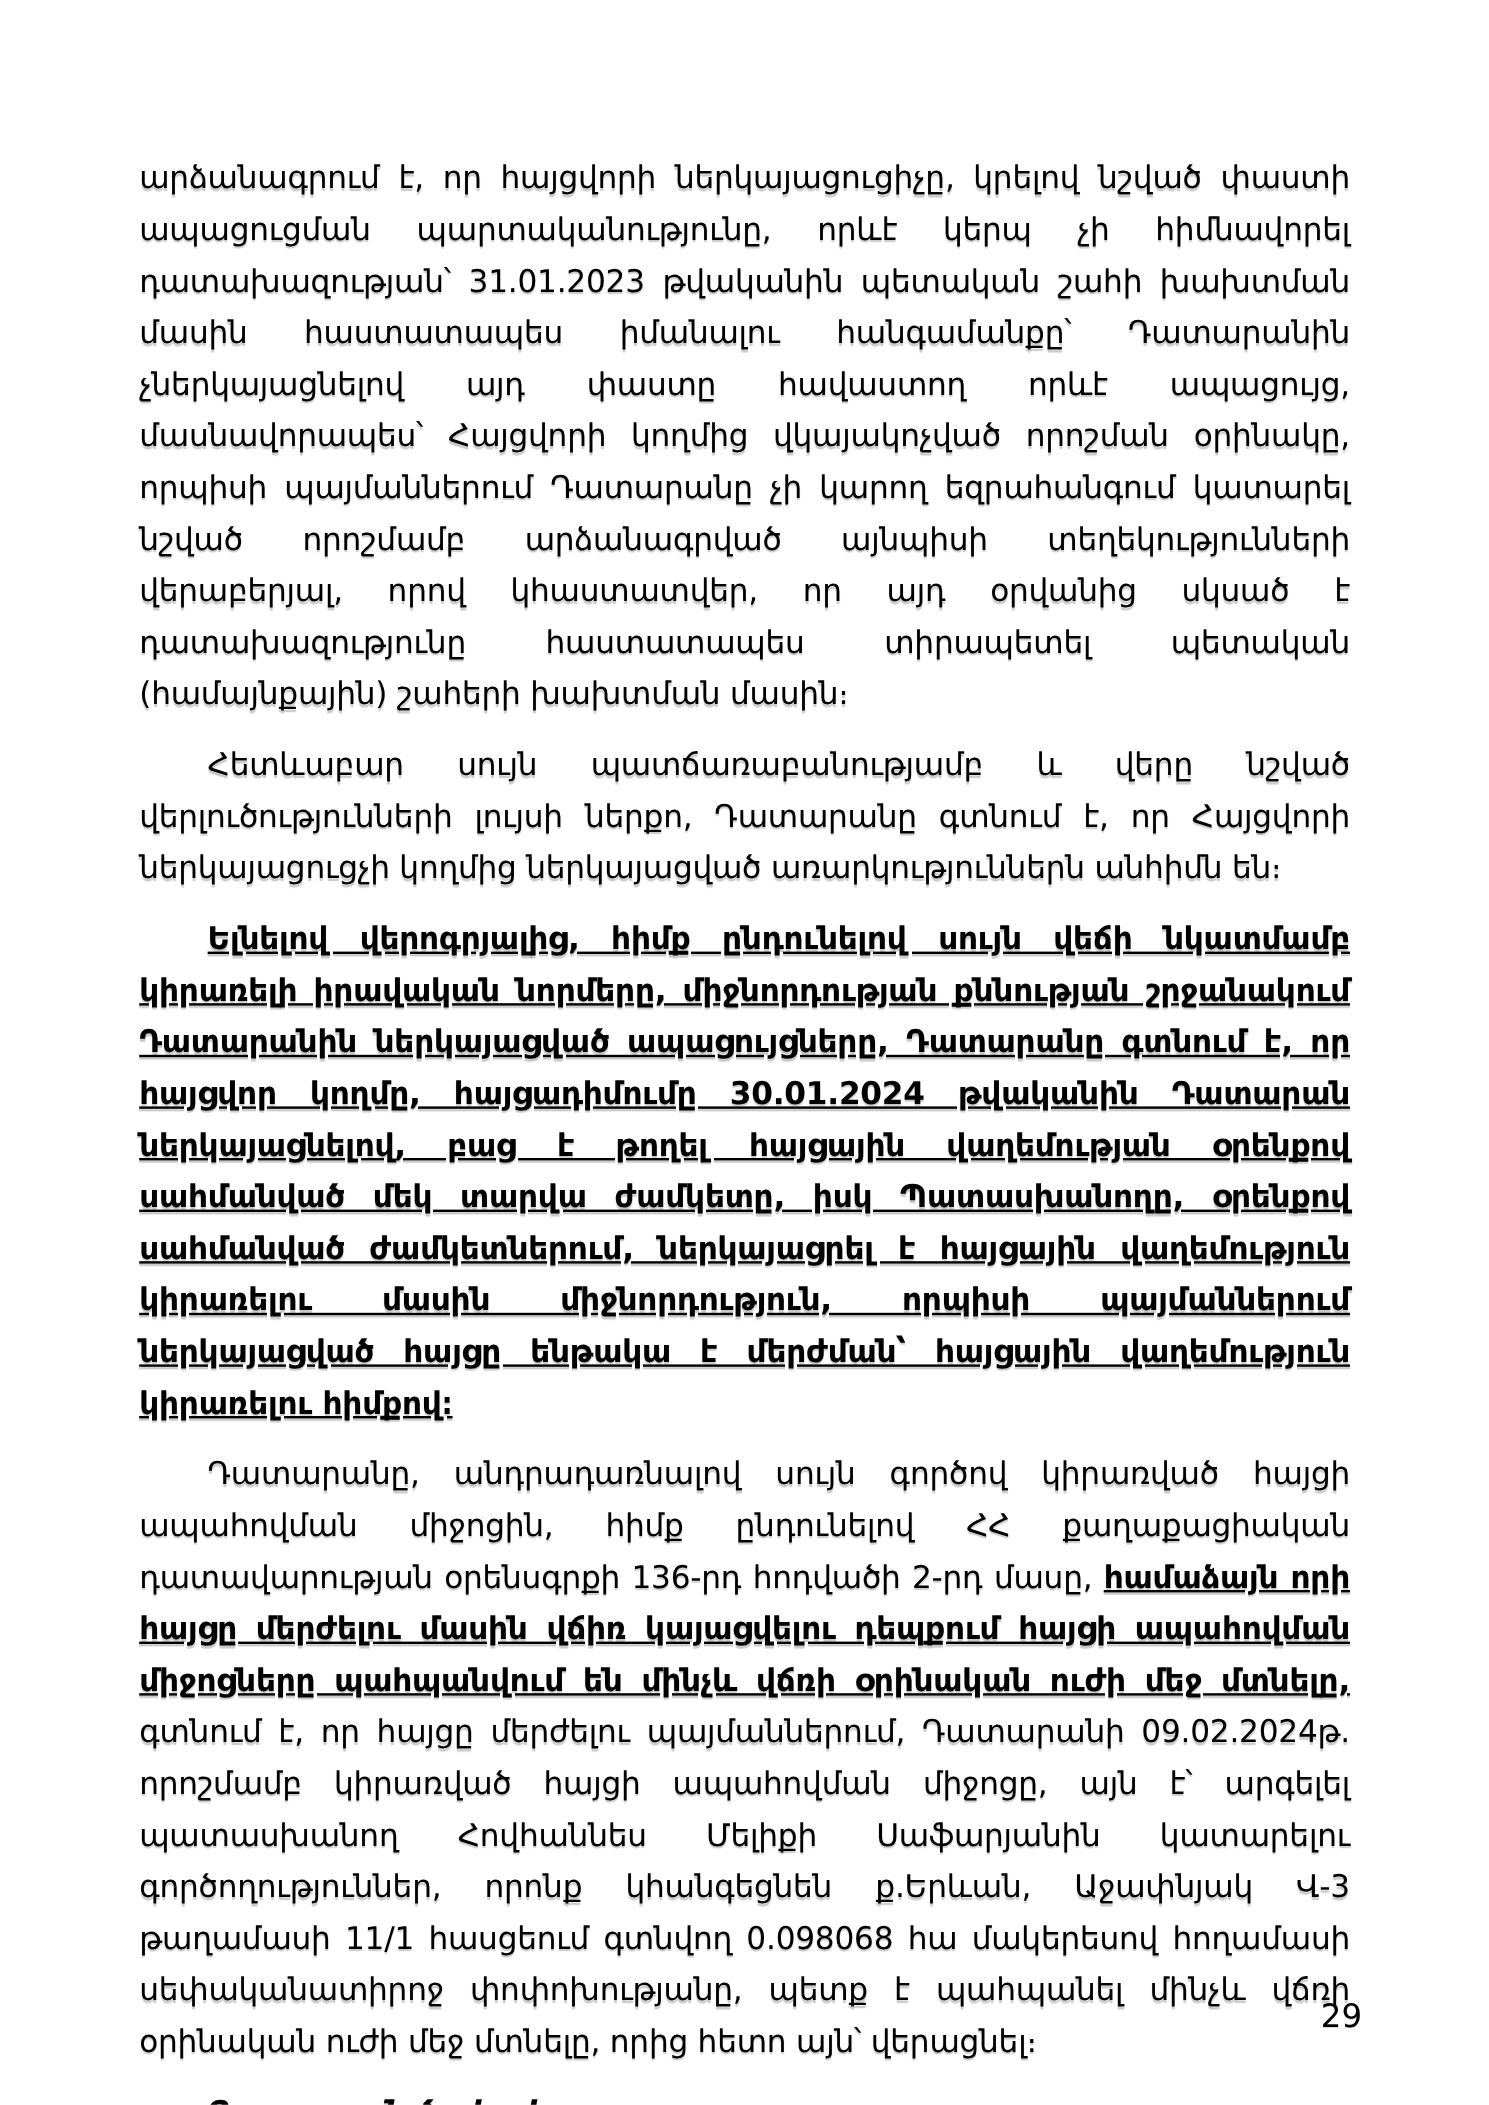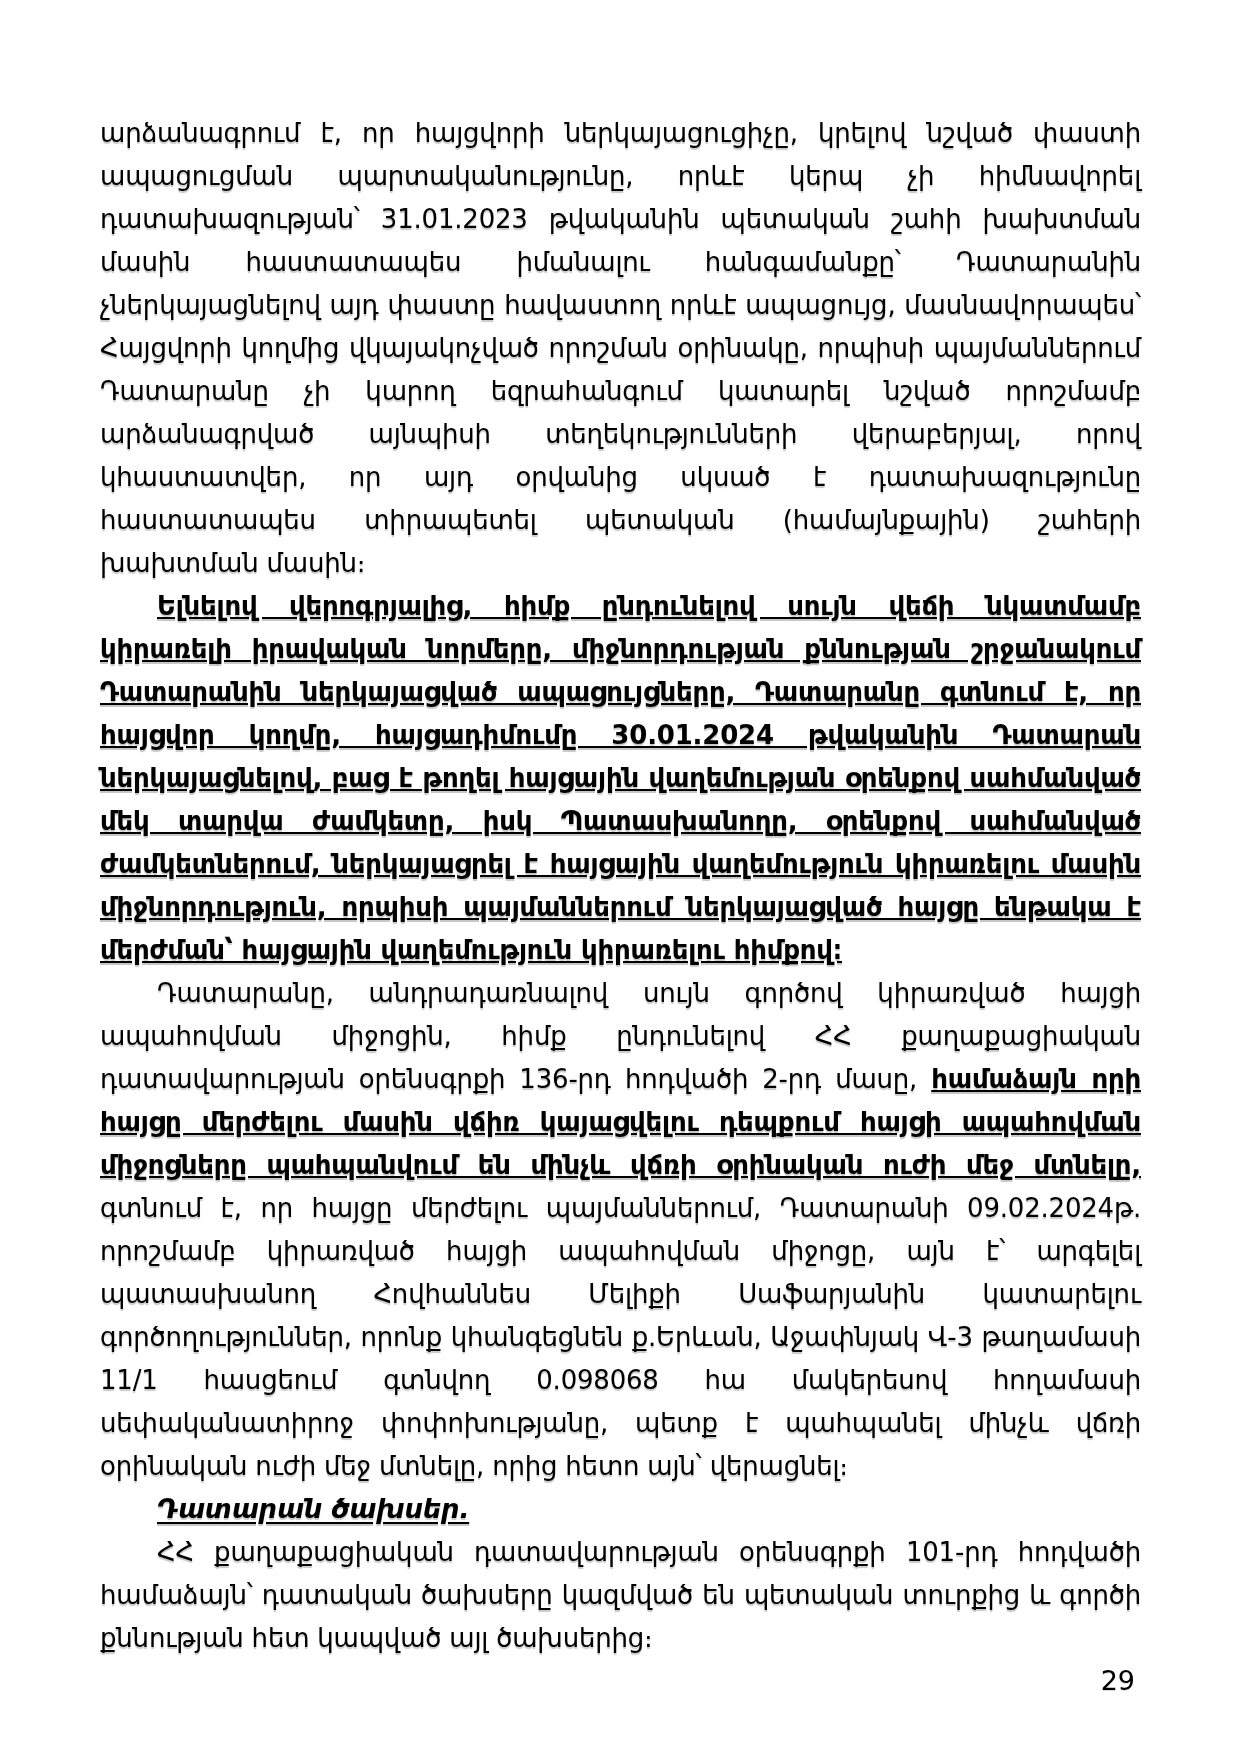--- a/index.html
+++ b/index.html
@@ -27,21 +27,21 @@
     top: 112px;
     left: 100px;
     width: 1041px;
     font-size: 26px;
     line-height: 43px;
     text-align: justify;
     letter-spacing: -0.2px;
     text-shadow: 0 2px 1px rgba(0,0,0,0.22);
   }
   .para {
-    margin: 0;
+    margin: 16px;
   }
   .indent {
     text-indent: 57px;
   }
   .bold {
     font-weight: bold;
     text-decoration: underline;
   }
   .heading-costs {
     font-weight: bold;
@@ -61,20 +61,21 @@
   }
 </style>
 </head>
 <body>
 
 <div class="page">
   <div class="content">
 
     <p class="para"><span>արձանագրում է, որ հայցվորի ներկայացուցիչը, կրելով նշված փաստի ապացուցման պարտականությունը, որևէ կերպ չի հիմնավորել դատախազության՝ 31.01.2023 թվականին պետական շահի խախտման մասին հաստատապես իմանալու հանգամանքը՝ Դատարանին չներկայացնելով այդ փաստը հավաստող որևէ ապացույց, մասնավորապես՝ Հայցվորի կողմից վկայակոչված որոշման օրինակը, որպիսի պայմաններում Դատարանը չի կարող եզրահանգում կատարել նշված որոշմամբ արձանագրված այնպիսի տեղեկությունների վերաբերյալ, որով կհաստատվեր, որ այդ օրվանից սկսած է դատախազությունը հաստատապես տիրապետել պետական (համայնքային) շահերի խախտման մասին։</span></p>
 
+    <p class="para indent"><span>Հետևաբար սույն պատճառաբանությամբ և վերը նշված վերլուծությունների լույսի ներքո, Դատարանը գտնում է, որ Հայցվորի ներկայացուցչի կողմից ներկայացված առարկություններն անհիմն են։</span></p>
 
     <p class="para indent bold"><span>Ելնելով վերոգրյալից, հիմք ընդունելով սույն վեճի նկատմամբ կիրառելի իրավական նորմերը, միջնորդության քննության շրջանակում Դատարանին ներկայացված ապացույցները, Դատարանը գտնում է, որ հայցվոր կողմը, հայցադիմումը 30.01.2024 թվականին Դատարան ներկայացնելով, բաց է թողել հայցային վաղեմության օրենքով սահմանված մեկ տարվա ժամկետը, իսկ Պատասխանողը, օրենքով սահմանված ժամկետներում, ներկայացրել է հայցային վաղեմություն կիրառելու մասին միջնորդություն, որպիսի պայմաններում ներկայացված հայցը ենթակա է մերժման՝ հայցային վաղեմություն կիրառելու հիմքով։</span></p>
 
     <p class="para indent"><span>Դատարանը, անդրադառնալով սույն գործով կիրառված հայցի ապահովման միջոցին, հիմք ընդունելով ՀՀ քաղաքացիական դատավարության օրենսգրքի 136-րդ հոդվածի 2-րդ մասը, </span><span class="bold">համաձայն որի հայցը մերժելու մասին վճիռ կայացվելու դեպքում հայցի ապահովման միջոցները պահպանվում են մինչև վճռի օրինական ուժի մեջ մտնելը,</span><span> գտնում է, որ հայցը մերժելու պայմաններում, Դատարանի 09.02.2024թ. որոշմամբ կիրառված հայցի ապահովման միջոցը, այն է՝ արգելել պատասխանող Հովհաննես Մելիքի Սաֆարյանին կատարելու գործողություններ, որոնք կհանգեցնեն ք.Երևան, Աջափնյակ Վ-3 թաղամասի 11/1 հասցեում գտնվող 0.098068 հա մակերեսով հողամասի սեփականատիրոջ փոփոխությանը, պետք է պահպանել մինչև վճռի օրինական ուժի մեջ մտնելը, որից հետո այն՝ վերացնել։</span></p>
 
     <p class="para indent heading-costs"><span class="u">Դատարան ծախսեր.</span></p>
 
     <p class="para indent"><span>ՀՀ քաղաքացիական դատավարության օրենսգրքի 101-րդ հոդվածի համաձայն՝ դատական ծախսերը կազմված են պետական տուրքից և գործի քննության հետ կապված այլ ծախսերից։</span></p>
 
   </div>

